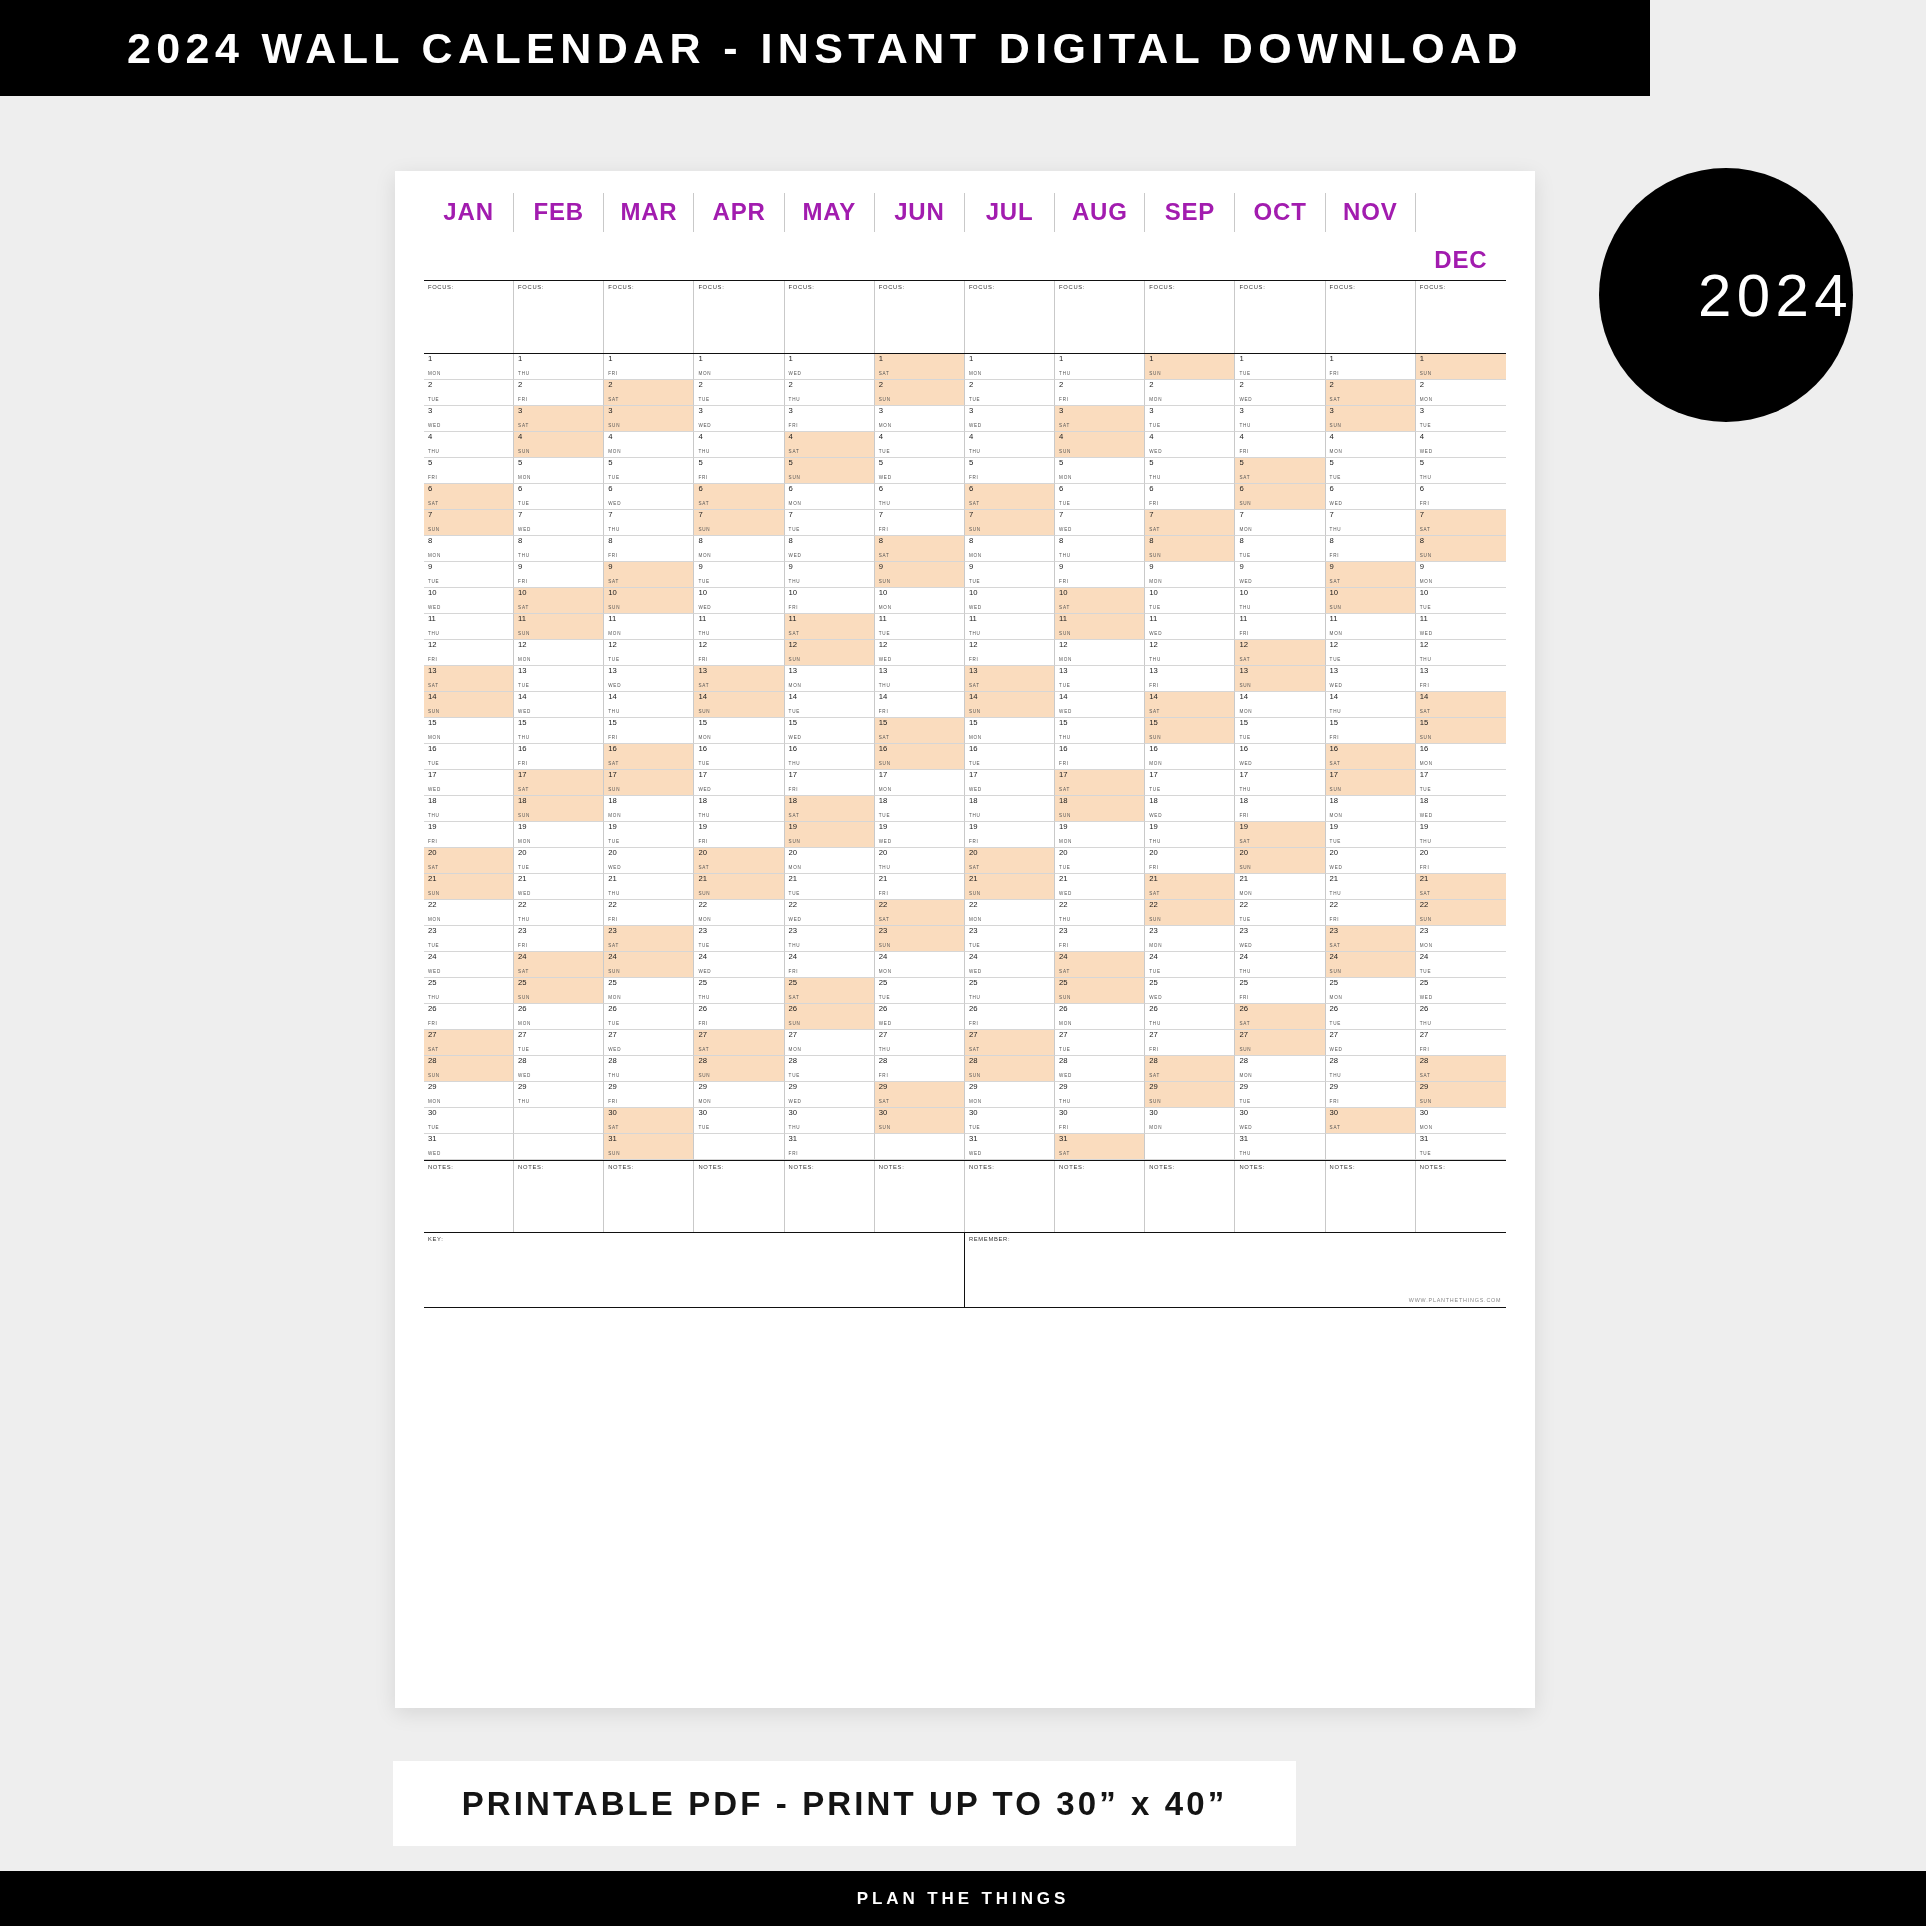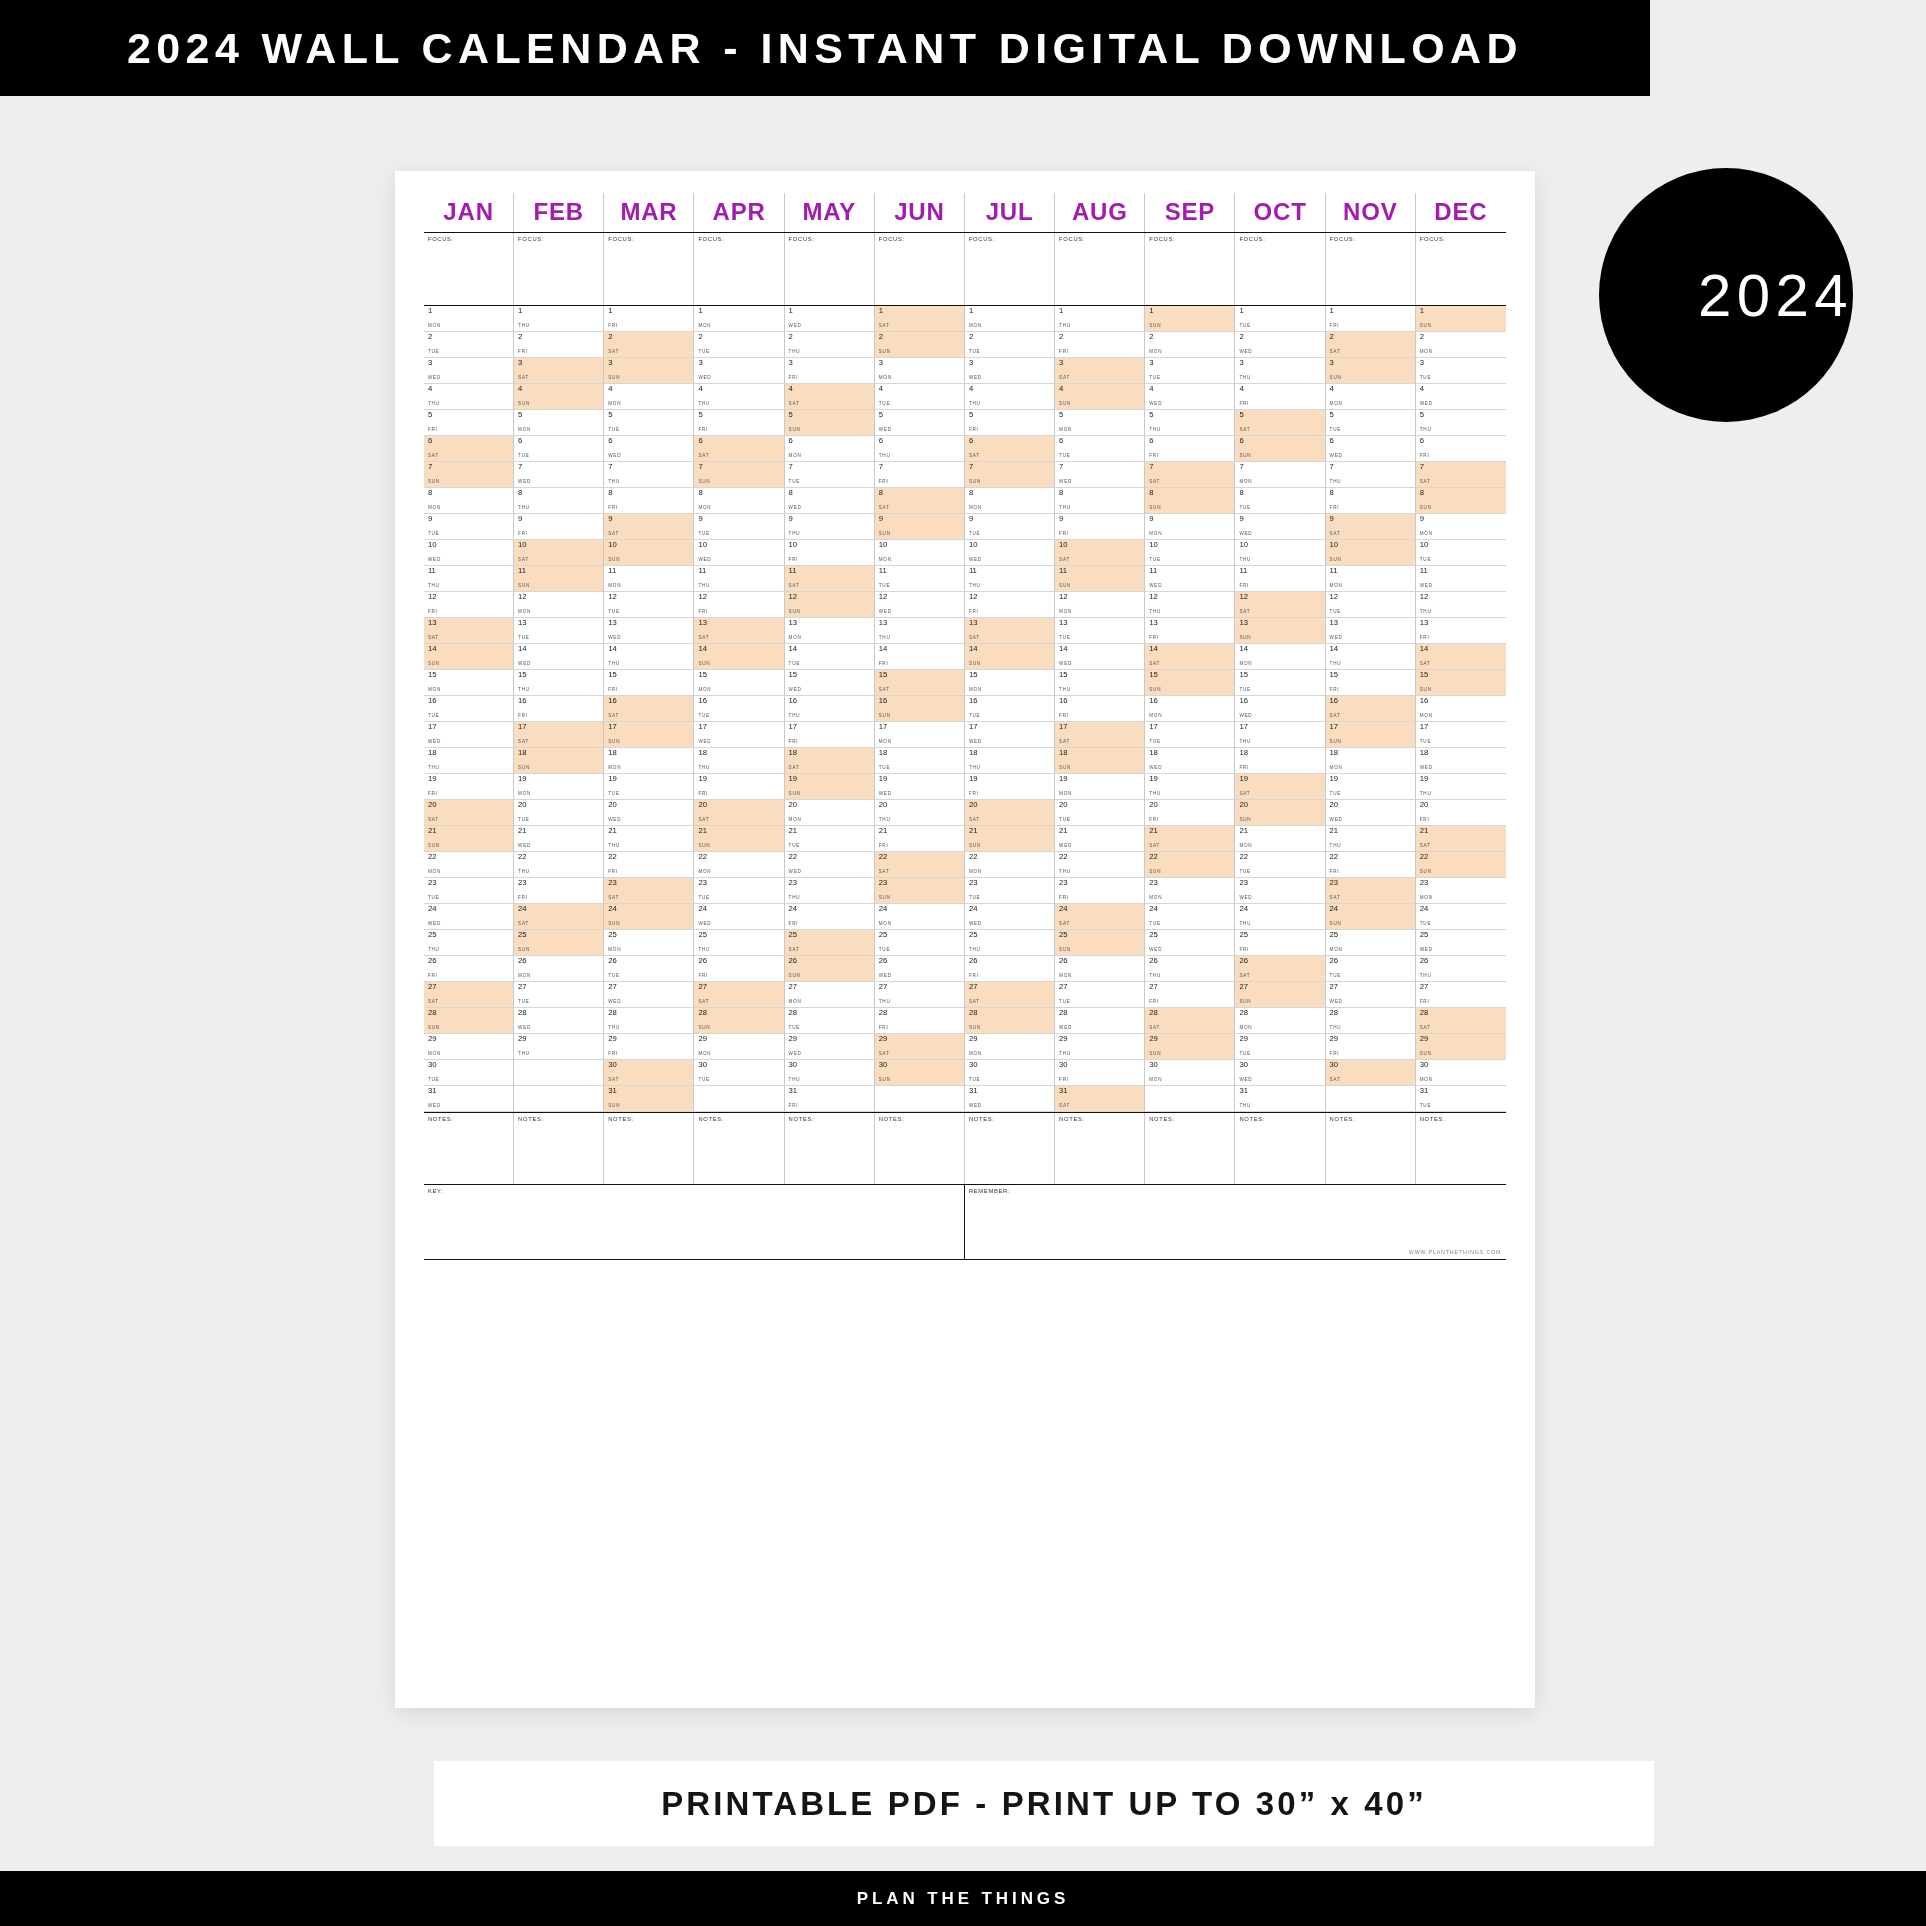--- a/index.html
+++ b/index.html
@@ -50,27 +50,26 @@
     font-size: 17px;
     font-weight: bold;
     letter-spacing: 3.9px;
   }
 
   
   .printable-strip {
     position: absolute;
     left: 393px;
     top: 1761px;
-    width: 1220px;
+    width: 903px;
     height: 85px;
     background: #ffffff;
     display: flex;
     align-items: center;
     justify-content: center;
-    margin-left: 41px;
   }
   .printable-strip-text {
     font-size: 33px;
     font-weight: bold;
     letter-spacing: 3.1px;
     color: #141414;
     white-space: nowrap;
   }
 
   
@@ -147,21 +146,21 @@
     border-right: 0.8px solid #c9c9c9;
     height: 39px;
     display: flex;
     align-items: center;
     justify-content: center;
     font-size: 24px;
     font-weight: bold;
     letter-spacing: 0.8px;
     color: #a21caf;
   }
-  .month-head:last-child { border-right: none; }
+  .month-head:last-child { border-right: none; margin-top: 48px; }
   .months-row {
     border-bottom: 1.5px solid #111;
   }
 
   
   .focus-row { border-bottom: 0.8px solid #111; }
   .focus-cell {
     border-right: 0.8px solid #c9c9c9;
     height: 72px;
     padding: 3.9px 0 0 3.9px;

